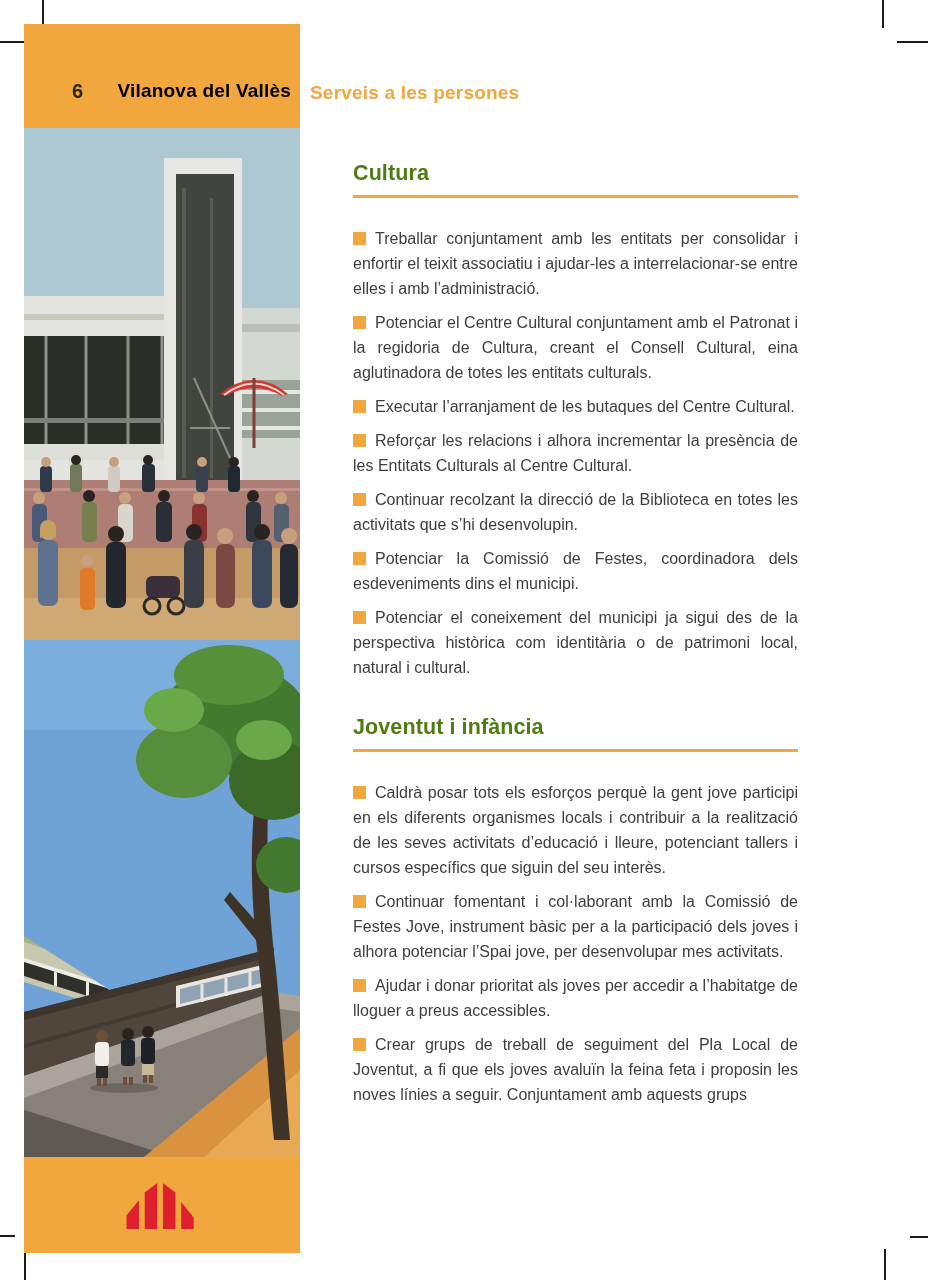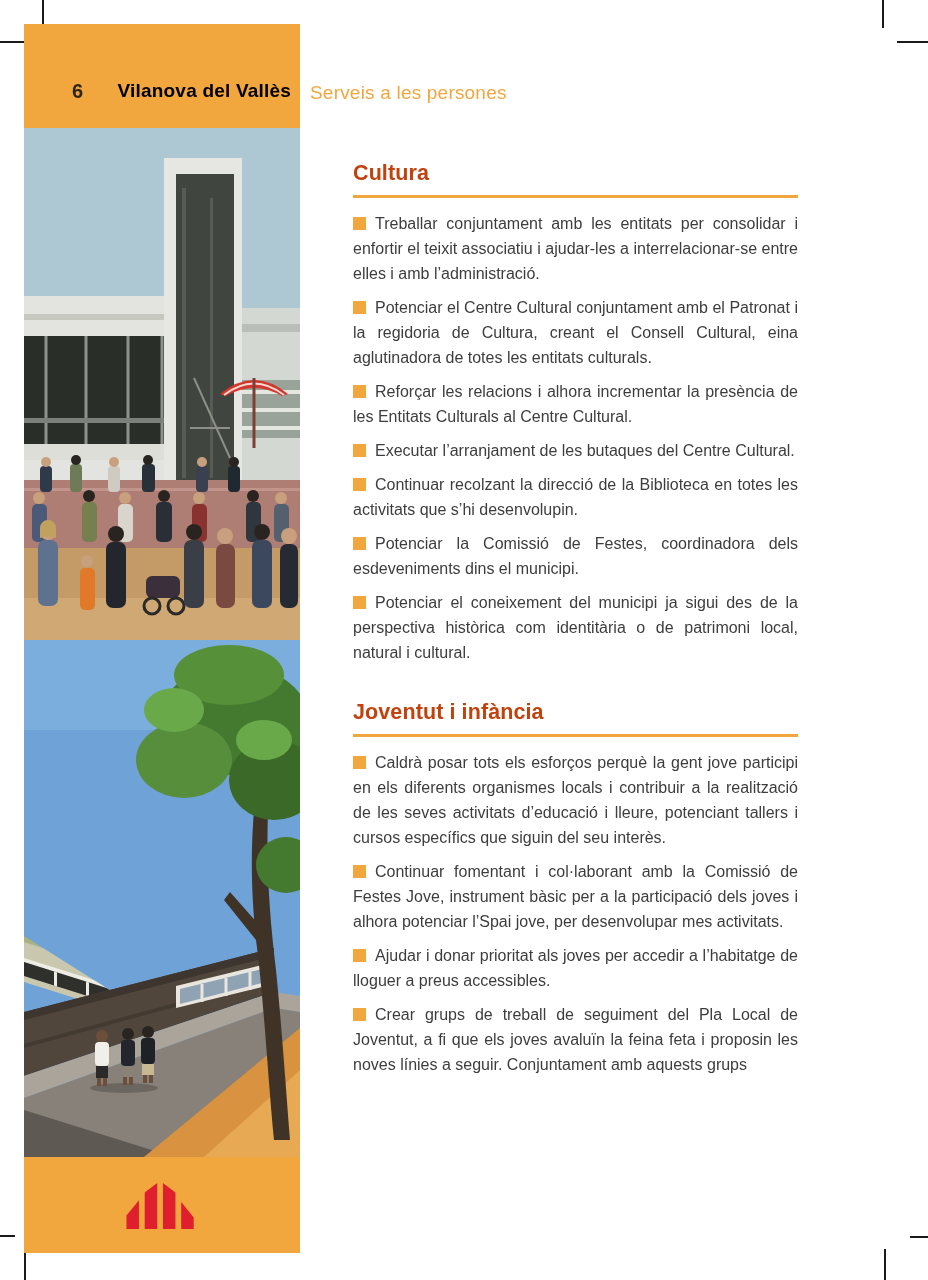--- a/index.html
+++ b/index.html
@@ -16,37 +16,37 @@
   .cropmark{position:absolute;background:#1a1a1a;}
   
   .band{
     position:absolute;left:24px;top:24px;width:276px;height:104px;background:var(--orange);
     display:flex;align-items:center;justify-content:space-between;
     padding:30px 9px 0 48px;box-sizing:border-box;
   }
   .band .pagenum{font-size:20px;font-weight:bold;color:#2b2417;}
   .band .muni{font-size:19px;font-weight:bold;color:#000000;letter-spacing:0.2px;}
   .section-label{
-    position:absolute;left:310px;top:82px;font-size:19px;font-weight:normal;color:var(--orange);
+    position:absolute;left:310px;top:82px;font-size:19px;font-weight:bold;color:var(--orange);
     letter-spacing:0.2px;
   }
   
   .photo{position:absolute;left:24px;width:276px;display:block;}
   .photo1{top:128px;height:512px;}
   .photo2{top:640px;height:517px;}
   .footerblock{
     position:absolute;left:24px;top:1157px;width:276px;height:96px;background:var(--orange);
     display:flex;align-items:center;justify-content:center;
   }
   
   .content{position:absolute;left:353px;top:160px;width:445px;color:var(--ink);}
   .sec{margin:0;}
   .sec + .sec{margin-top:34px;}
   .sec h2{
-    margin:0 0 13px 0;font-size:21.5px;line-height:26px;font-weight:bold;color:#c2410c;
+    margin:0 0 28px 0;font-size:21.5px;line-height:26px;font-weight:bold;color:#4d7c0f;
     padding-bottom:9px;border-bottom:3px solid var(--orange);letter-spacing:0.1px;
   }
   .item{
     margin:0 0 9px 0;font-size:16px;line-height:25px;text-align:justify;color:var(--ink);
   }
   .item:last-child{margin-bottom:0;}
   .bullet{
     display:inline-block;width:13px;height:13px;background:var(--orange);
     margin-right:9px;vertical-align:-1px;
   }
@@ -335,23 +335,23 @@
   </div>
 
   <div class="content">
     <section class="sec">
       <h2>Cultura</h2>
       <div>
     <p class="item"><span class="bullet"></span><span>Treballar conjuntament amb les entitats per consolidar i enfortir el teixit associatiu i ajudar-les a interrelacionar-se entre elles i amb l’administració.</span></p>
 
     <p class="item"><span class="bullet"></span><span>Potenciar el Centre Cultural conjuntament amb el Patronat i la regidoria de Cultura, creant el Consell Cultural, eina aglutinadora de totes les entitats culturals.</span></p>
 
+    <p class="item"><span class="bullet"></span><span>Executar l’arranjament de les butaques del Centre Cultural.</span></p>
+
     <p class="item"><span class="bullet"></span><span>Reforçar les relacions i alhora incrementar la presència de les Entitats Culturals al Centre Cultural.</span></p>
-
-    <p class="item"><span class="bullet"></span><span>Executar l’arranjament de les butaques del Centre Cultural.</span></p>
 
     <p class="item"><span class="bullet"></span><span>Continuar recolzant la direcció de la Biblioteca en totes les activitats que s’hi desenvolupin.</span></p>
 
 
     <p class="item"><span class="bullet"></span><span>Potenciar la Comissió de Festes, coordinadora dels esdeveniments dins el municipi.</span></p>
 
     <p class="item"><span class="bullet"></span><span>Potenciar el coneixement del municipi ja sigui des de la perspectiva històrica com identitària o de patrimoni local, natural i cultural.</span></p>
   </div>
     </section>
 

